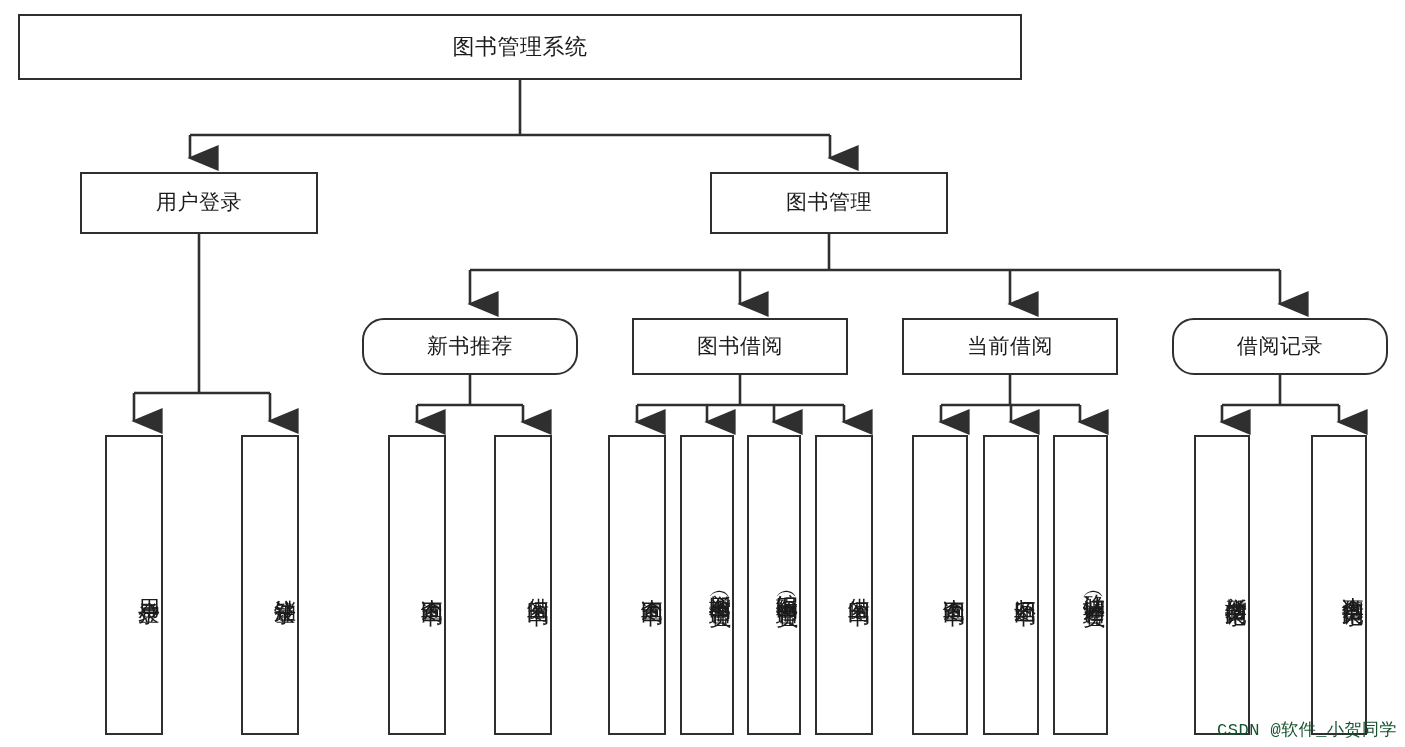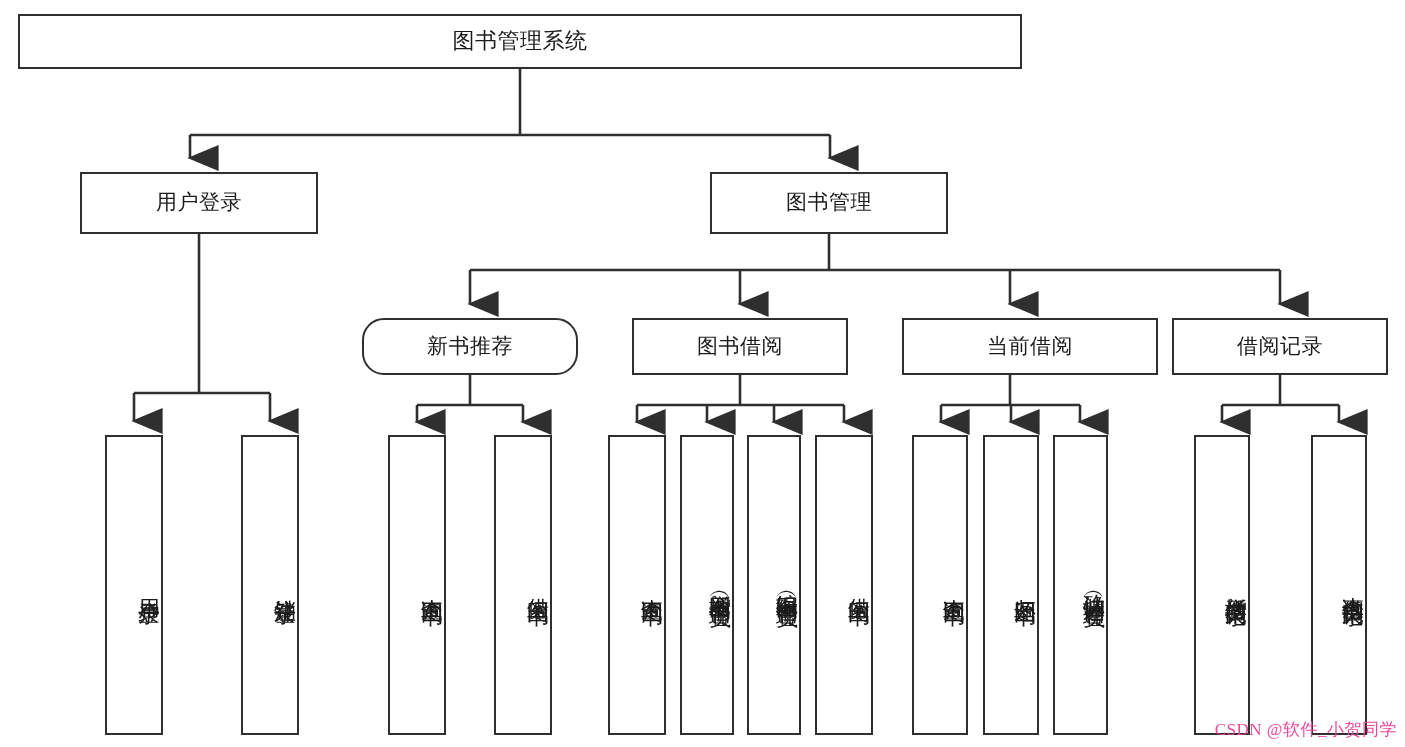--- a/index.html
+++ b/index.html
@@ -56,24 +56,24 @@
     writing-mode: vertical-rl;
     text-orientation: upright;
     display: block;
     white-space: nowrap;
   }
   .watermark {
     position: absolute;
     right: 8px;
     bottom: 6px;
     font-size: 17px;
-    color: #ec4899;
+    color: #14532d;
     letter-spacing: 0.5px;
     white-space: nowrap;
-    font-family: Liberation Serif, serif;
+    font-family: Liberation Mono, monospace;
   }
 </style>
 </head>
 <body>
 
 <div id="canvas">
 
   <svg class="wires" viewBox="0 0 1405 747">
     <defs>
       <marker id="arrow" viewBox="0 0 10 12" refX="5" refY="11" markerWidth="10" markerHeight="12" orient="auto-start-reverse">
@@ -117,41 +117,41 @@
       <path d="M 1011 405 L 1011 422" marker-end="url(#arrow)"></path>
       <path d="M 1080 405 L 1080 422" marker-end="url(#arrow)"></path>
 
       <path d="M 1280 375 L 1280 405"></path>
       <path d="M 1222 405 L 1339 405"></path>
       <path d="M 1222 405 L 1222 422" marker-end="url(#arrow)"></path>
       <path d="M 1339 405 L 1339 422" marker-end="url(#arrow)"></path>
     </g>
   </svg>
 
-  <div class="node h root" style="left:18px; top:14px; width:1004px; height:55px;align-items:center;">
+  <div class="node h root" style="left:18px; top:14px; width:1004px; height:66px;align-items:center;">
     <span>图书管理系统</span>
   </div>
 
   <div class="node h" style="left:80px; top:172px; width:238px; height:62px;">
     <span>用户登录</span>
   </div>
   <div class="node h" style="left:710px; top:172px; width:238px; height:62px;justify-content:center;">
     <span>图书管理</span>
   </div>
 
   <div class="node h" style="left:362px; top:318px; width:216px; height:57px;border-radius:22px;">
     <span>新书推荐</span>
   </div>
   <div class="node h" style="left:632px; top:318px; width:216px; height:57px;">
     <span>图书借阅</span>
   </div>
-  <div class="node h" style="left:902px; top:318px; width:256px; height:57px;">
+  <div class="node h" style="left:902px; top:318px; width:216px; height:57px;">
     <span>当前借阅</span>
   </div>
-  <div class="node h" style="left:1172px; top:318px; width:216px; height:57px;">
+  <div class="node h" style="left:1172px; top:318px; width:216px; height:57px;border-radius:22px;">
     <span>借阅记录</span>
   </div>
 
   <div class="node v" style="left:105px; top:435px; width:58px; height:300px;">
     <span class="vtext">用户登录</span>
   </div>
   <div class="node v" style="left:241px; top:435px; width:58px; height:300px;">
     <span class="vtext">注销登录</span>
   </div>
 

